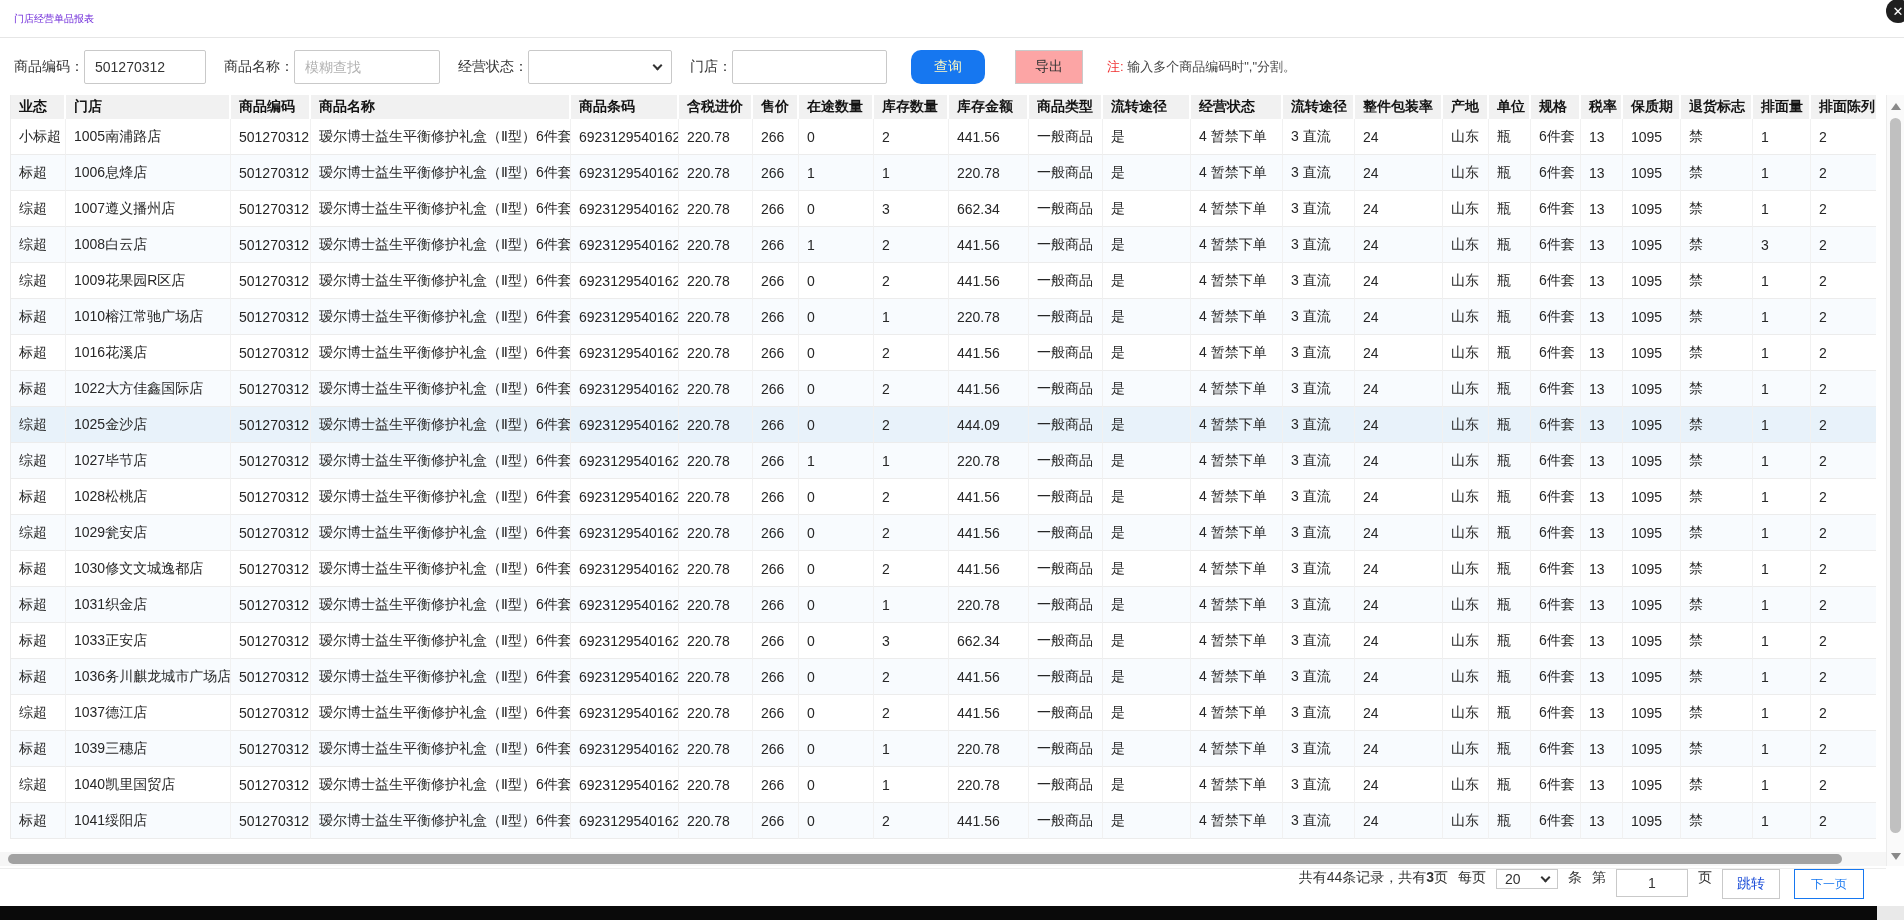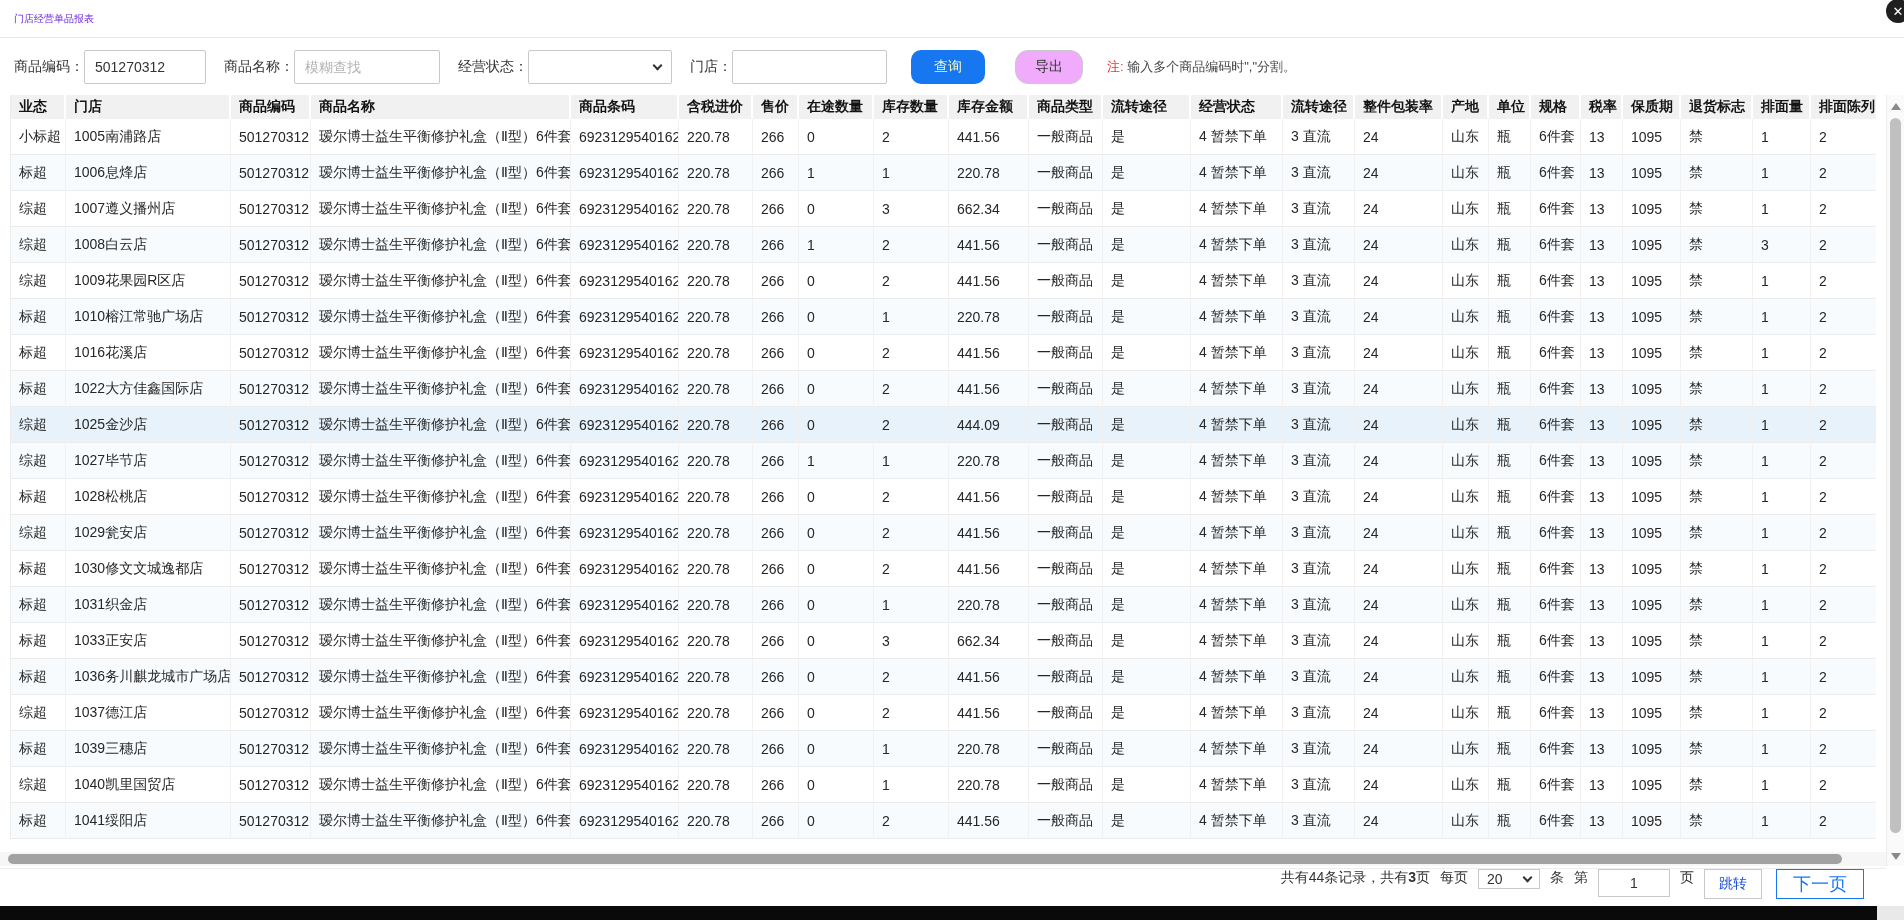--- a/index.html
+++ b/index.html
@@ -23,22 +23,22 @@
   .inp { height:34px; border:1px solid #c9c9c9; border-radius:2px; padding:0 10px;
          font-size:14px; color:#333; font-family:inherit; background:#fff; }
   .inp::placeholder { color:#b3b3b3; }
   .w-code { width:122px; } .w-name { width:146px; } .w-store { width:155px; }
   .sel { width:144px; height:34px; border:1px solid #c9c9c9; border-radius:2px;
          display:flex; align-items:center; justify-content:flex-end; padding:0 10px; background:#fff; }
   .chev { width:7px; height:7px; border-right:2px solid #333; border-bottom:2px solid #333;
           transform:rotate(45deg); margin-top:-3px; }
   .btn-primary { width:74px; height:34px; margin-left:24px; background:var(--accent,#1677f0);
                  color:#fef9c3; border:none; border-radius:10px; font-size:14px; font-family:inherit; cursor:pointer; }
-  .btn-plain { width:68px; height:34px; margin-left:30px; background:#f0abfc; color:#333;
-               border:1px solid #c9c9c9; border-radius:13px; font-size:14px; font-family:inherit; cursor:pointer; }
+  .btn-plain { width:68px; height:34px; margin-left:30px; background:#fca5a5; color:#333;
+               border:1px solid #c9c9c9; border-radius:0; font-size:14px; font-family:inherit; cursor:pointer; }
   .note { margin-left:24px; font-size:13px; color:#444; }
   .note-red { color:var(--note-red,#f03030); }
 
   
   .table-viewport { position:absolute; left:10px; top:95px; width:1866px; height:753px; overflow:hidden; }
   table { table-layout:fixed; width:1891px; border-collapse:separate; border-spacing:0; font-size:14px; }
   th { height:24px; background:var(--header-bg,#f1f1f1); font-weight:bold; color:#141414;
        text-align:left; padding:0 8px; border-right:2px solid #fff; white-space:nowrap; overflow:hidden; }
   td { height:36px; padding:0 8px; border-bottom:1px solid #ececec; border-right:1px solid #f1f1f1;
        white-space:nowrap; overflow:hidden; color:#262626; }
@@ -68,21 +68,21 @@
                 display:flex; align-items:flex-start; justify-content:flex-end; padding-right:22px;
                 font-size:14px; color:#333; border-top:1px solid #ededed; background:#fff; white-space:nowrap; }
   .pg-item { margin-left:10px; }
   .pg-select { width:62px; height:20px; border:1px solid #c9c9c9; background:#fff;
                display:inline-flex; align-items:center; justify-content:space-between; padding:0 8px; }
   .pg-input { width:72px; height:28px; border:1px solid #c9c9c9; text-align:center;
               font-size:14px; font-family:inherit; color:#333; }
   .pg-btn { height:30px; padding:0 14px; border:1px solid #c9c9c9; background:#fff;
             font-size:14px; font-family:inherit; color:#1d4ed8; cursor:pointer; }
   .pg-next { height:30px; padding:0 16px; margin-left:14px; border:1px solid var(--accent,#1677f0);
-             color:var(--accent,#1677f0); background:#fff; font-size:18px; font-family:inherit; cursor:pointer; }
+             color:var(--accent,#1677f0); background:#fff; font-size:12px; font-family:inherit; cursor:pointer; }
 
   
   .bottombar { position:absolute; left:0; top:906px; width:1877px; height:14px; background:#0a0a0a; }
   .corner { position:absolute; left:1877px; top:906px; width:27px; height:14px; background:#e9e9e9; }
 </style>
 </head>
 <body>
 
 <div>
 

